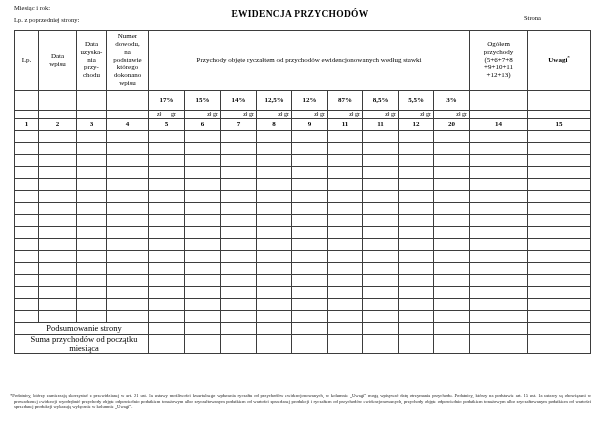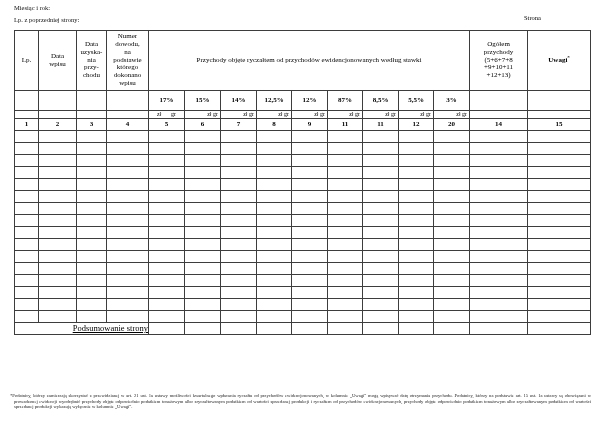--- a/index.html
+++ b/index.html
@@ -27,38 +27,39 @@
   }
   tr.hdr-main td { height:60px; }
   tr.hdr-rates td { height:20px; font-weight:bold; }
   tr.hdr-zlgr td { height:7px; font-size:6px; line-height:7px; }
   tr.hdr-zlgr td.zlgr { text-align:right; padding-right:2px; }
   tr.hdr-zlgr td.zlgr-first { text-align:center; padding-right:0; word-spacing:8px; }
   tr.hdr-nums td { height:12px; font-weight:bold; }
   tr.body-row td { height:12px; }
   tr.sum-row td { height:12px; }
   tr.sum-row td.sum-label {
-    text-align:right; padding-left:5px; font-size:8.5px; line-height:1.05;text-decoration:underline;
+    text-align:center; padding-left:5px; font-size:8.5px; line-height:1.05;
   }
   tr.sum-row-tall td { height:17px; }
   .pre { white-space:pre-line;margin-top:35px; }
   .uwagi-sup { font-size:5px; vertical-align:super; }
   .footnote {
     position:absolute; left:10px; right:9px; top:393px;
     font-size:4.6px; line-height:5.5px; text-align:justify; color:#222;
     padding-left:4px; text-indent:-4px;
   }
 </style>
 </head>
 <body>
 
 <div class="page">
 
   <div class="top-label lbl-month">Miesiąc i rok:</div>
   <div class="top-label lbl-lp-prev">Lp. z poprzedniej strony:</div>
+  <div class="title">EWIDENCJA PRZYCHODÓW</div>
   <div class="strona">Strona</div>
 
   <table class="form">
     <colgroup>
       <col style="width:24px">
         <col style="width:38px">
         <col style="width:30px">
         <col style="width:42px">
       <col style="width:36px">
         <col style="width:36px">
@@ -433,17 +434,31 @@
           <td></td>
           <td></td>
           <td></td>
           <td></td>
           <td></td>
           <td></td>
           <td></td>
           <td></td>
           <td></td>
         </tr>
+      <tr class="sum-row sum-row-tall">
+        <td colspan="4" class="sum-label">Suma przychodów od początku miesiąca</td>
+      <td></td>
+          <td></td>
+          <td></td>
+          <td></td>
+          <td></td>
+          <td></td>
+          <td></td>
+          <td></td>
+          <td></td>
+          <td></td>
+          <td></td>
+        </tr>
     </tbody>
   </table>
 
   <div class="footnote">*Podatnicy, którzy zamierzają skorzystać z przewidzianej w art. 21 ust. 1a ustawy możliwości kwartalnego wpłacania ryczałtu od przychodów ewidencjonowanych, w kolumnie „Uwagi” mogą wpisywać datę otrzymania przychodu. Podatnicy, którzy na podstawie art. 15 ust. 1a ustawy są obowiązani w prowadzonej ewidencji wyodrębnić przychody objęte odpowiednio podatkiem tonażowym albo zryczałtowanym podatkiem od wartości sprzedanej produkcji i ryczałtem od przychodów ewidencjonowanych, przychody objęte odpowiednio podatkiem tonażowym albo zryczałtowanym podatkiem od wartości sprzedanej produkcji wykazują wyłącznie w kolumnie „Uwagi”.</div>
 </div>
 
 </body></html>

